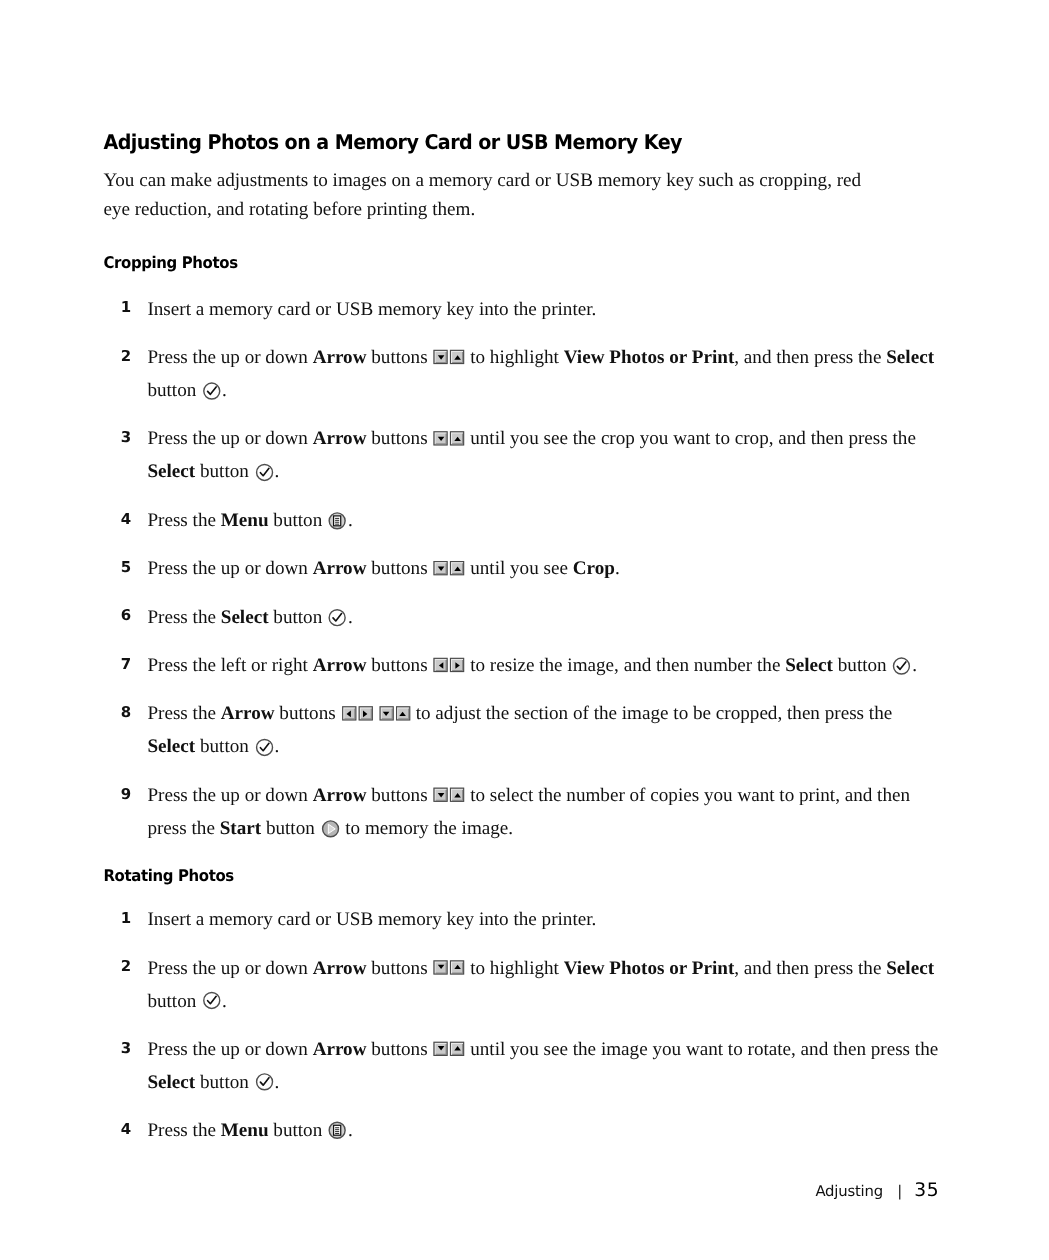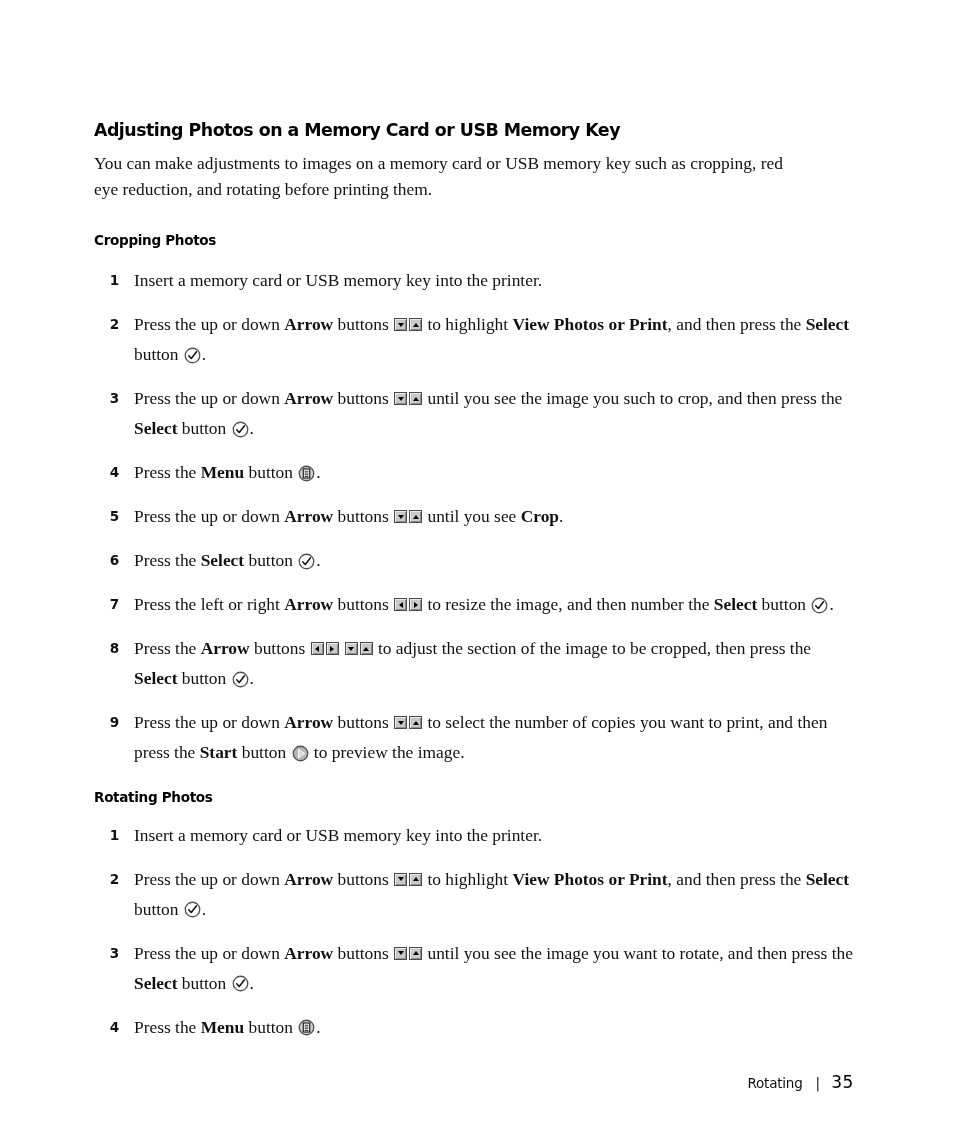--- a/index.html
+++ b/index.html
@@ -168,21 +168,21 @@
   <p class="intro">You can make adjustments to images on a memory card or USB memory key such as cropping, red eye reduction, and rotating before printing them.</p>
 
   <div id="sections-host">
       <h2 class="section-heading sh-crop">Cropping Photos</h2>
       <ol class="steps first-list">
         <li><span class="num">1</span><span>Insert a memory card or USB memory key into the printer.</span></li>
         <li><span class="num">2</span><span>Press the up or down </span><b>Arrow</b><span> buttons </span><span class="keybtn down"><i></i></span><span class="keybtn up"><i></i></span><span> to highlight </span><b>View Photos or Print</b><span>, and then press the </span><b>Select</b><span> button </span><span class="roundicon"><svg viewBox="0 0 34 34">
               <circle cx="17" cy="17" r="14.5" stroke="#4f4f4f" stroke-width="2.6" fill="#ffffff"></circle>
               <path d="M9.5 17.5 L14.5 23 L25 9.5" fill="none" stroke="#111" stroke-width="3" stroke-linecap="round" stroke-linejoin="round"></path>
             </svg></span><span>.</span></li>
-        <li><span class="num">3</span><span>Press the up or down </span><b>Arrow</b><span> buttons </span><span class="keybtn down"><i></i></span><span class="keybtn up"><i></i></span><span> until you see the image you such to crop, and then press the </span><b>Select</b><span> button </span><span class="roundicon"><svg viewBox="0 0 34 34">
+        <li><span class="num">3</span><span>Press the up or down </span><b>Arrow</b><span> buttons </span><span class="keybtn down"><i></i></span><span class="keybtn up"><i></i></span><span> until you see the crop you want to crop, and then press the </span><b>Select</b><span> button </span><span class="roundicon"><svg viewBox="0 0 34 34">
               <circle cx="17" cy="17" r="14.5" stroke="#4f4f4f" stroke-width="2.6" fill="#ffffff"></circle>
               <path d="M9.5 17.5 L14.5 23 L25 9.5" fill="none" stroke="#111" stroke-width="3" stroke-linecap="round" stroke-linejoin="round"></path>
             </svg></span><span>.</span></li>
         <li><span class="num">4</span><span>Press the </span><b>Menu</b><span> button </span><span class="roundicon"><svg viewBox="0 0 34 34">
               <circle cx="17" cy="17" r="14.5" stroke="#4f4f4f" stroke-width="2.6" fill="#d0d0d0"></circle>
               <rect x="10.5" y="8" width="13" height="18" fill="#ffffff" stroke="#111" stroke-width="2.2"></rect>
               <line x1="13.3" x2="20.7" y1="12.5" y2="12.5" stroke="#111" stroke-width="1.7"></line>
               <line x1="13.3" x2="20.7" y1="16" y2="16" stroke="#111" stroke-width="1.7"></line>
               <line x1="13.3" x2="20.7" y1="19.5" y2="19.5" stroke="#111" stroke-width="1.7"></line>
               <line x1="13.3" x2="20.7" y1="23" y2="23" stroke="#111" stroke-width="1.7"></line>
@@ -196,21 +196,21 @@
               <circle cx="17" cy="17" r="14.5" stroke="#4f4f4f" stroke-width="2.6" fill="#ffffff"></circle>
               <path d="M9.5 17.5 L14.5 23 L25 9.5" fill="none" stroke="#111" stroke-width="3" stroke-linecap="round" stroke-linejoin="round"></path>
             </svg></span><span>.</span></li>
         <li><span class="num">8</span><span>Press the </span><b>Arrow</b><span> buttons </span><span class="keybtn left"><i></i></span><span class="keybtn right"><i></i></span><span class="gap"></span><span class="keybtn down"><i></i></span><span class="keybtn up"><i></i></span><span> to adjust the section of the image to be cropped, then press the </span><b>Select</b><span> button </span><span class="roundicon"><svg viewBox="0 0 34 34">
               <circle cx="17" cy="17" r="14.5" stroke="#4f4f4f" stroke-width="2.6" fill="#ffffff"></circle>
               <path d="M9.5 17.5 L14.5 23 L25 9.5" fill="none" stroke="#111" stroke-width="3" stroke-linecap="round" stroke-linejoin="round"></path>
             </svg></span><span>.</span></li>
         <li><span class="num">9</span><span>Press the up or down </span><b>Arrow</b><span> buttons </span><span class="keybtn down"><i></i></span><span class="keybtn up"><i></i></span><span> to select the number of copies you want to print, and then press the </span><b>Start</b><span> button </span><span class="roundicon"><svg viewBox="0 0 34 34">
               <circle cx="17" cy="17" r="14.5" stroke="#4f4f4f" stroke-width="2.6" fill="#b5b5b5"></circle>
               <path d="M13 8.5 L25.5 17 L13 25.5 Z" fill="#d8d8d8" stroke="#ffffff" stroke-width="1.8" stroke-linejoin="round"></path>
-            </svg></span><span> to preview the image.</span></li>
+            </svg></span><span> to memory the image.</span></li>
       </ol>
       <h2 class="section-heading sh-rotate">Rotating Photos</h2>
       <ol class="steps">
         <li><span class="num">1</span><span>Insert a memory card or USB memory key into the printer.</span></li>
         <li><span class="num">2</span><span>Press the up or down </span><b>Arrow</b><span> buttons </span><span class="keybtn down"><i></i></span><span class="keybtn up"><i></i></span><span> to highlight </span><b>View Photos or Print</b><span>, and then press the </span><b>Select</b><span> button </span><span class="roundicon"><svg viewBox="0 0 34 34">
               <circle cx="17" cy="17" r="14.5" stroke="#4f4f4f" stroke-width="2.6" fill="#ffffff"></circle>
               <path d="M9.5 17.5 L14.5 23 L25 9.5" fill="none" stroke="#111" stroke-width="3" stroke-linecap="round" stroke-linejoin="round"></path>
             </svg></span><span>.</span></li>
         <li><span class="num">3</span><span>Press the up or down </span><b>Arrow</b><span> buttons </span><span class="keybtn down"><i></i></span><span class="keybtn up"><i></i></span><span> until you see the image you want to rotate, and then press the </span><b>Select</b><span> button </span><span class="roundicon"><svg viewBox="0 0 34 34">
               <circle cx="17" cy="17" r="14.5" stroke="#4f4f4f" stroke-width="2.6" fill="#ffffff"></circle>
@@ -221,16 +221,16 @@
               <rect x="10.5" y="8" width="13" height="18" fill="#ffffff" stroke="#111" stroke-width="2.2"></rect>
               <line x1="13.3" x2="20.7" y1="12.5" y2="12.5" stroke="#111" stroke-width="1.7"></line>
               <line x1="13.3" x2="20.7" y1="16" y2="16" stroke="#111" stroke-width="1.7"></line>
               <line x1="13.3" x2="20.7" y1="19.5" y2="19.5" stroke="#111" stroke-width="1.7"></line>
               <line x1="13.3" x2="20.7" y1="23" y2="23" stroke="#111" stroke-width="1.7"></line>
             </svg></span><span>.</span></li>
       </ol>
     </div>
 
   <div class="footer">
-    <span class="fsection">Rotating</span><span class="fbar">|</span><span class="fpage">35</span>
+    <span class="fsection">Adjusting</span><span class="fbar">|</span><span class="fpage">35</span>
   </div>
 
 </div>
 
 </body></html>

